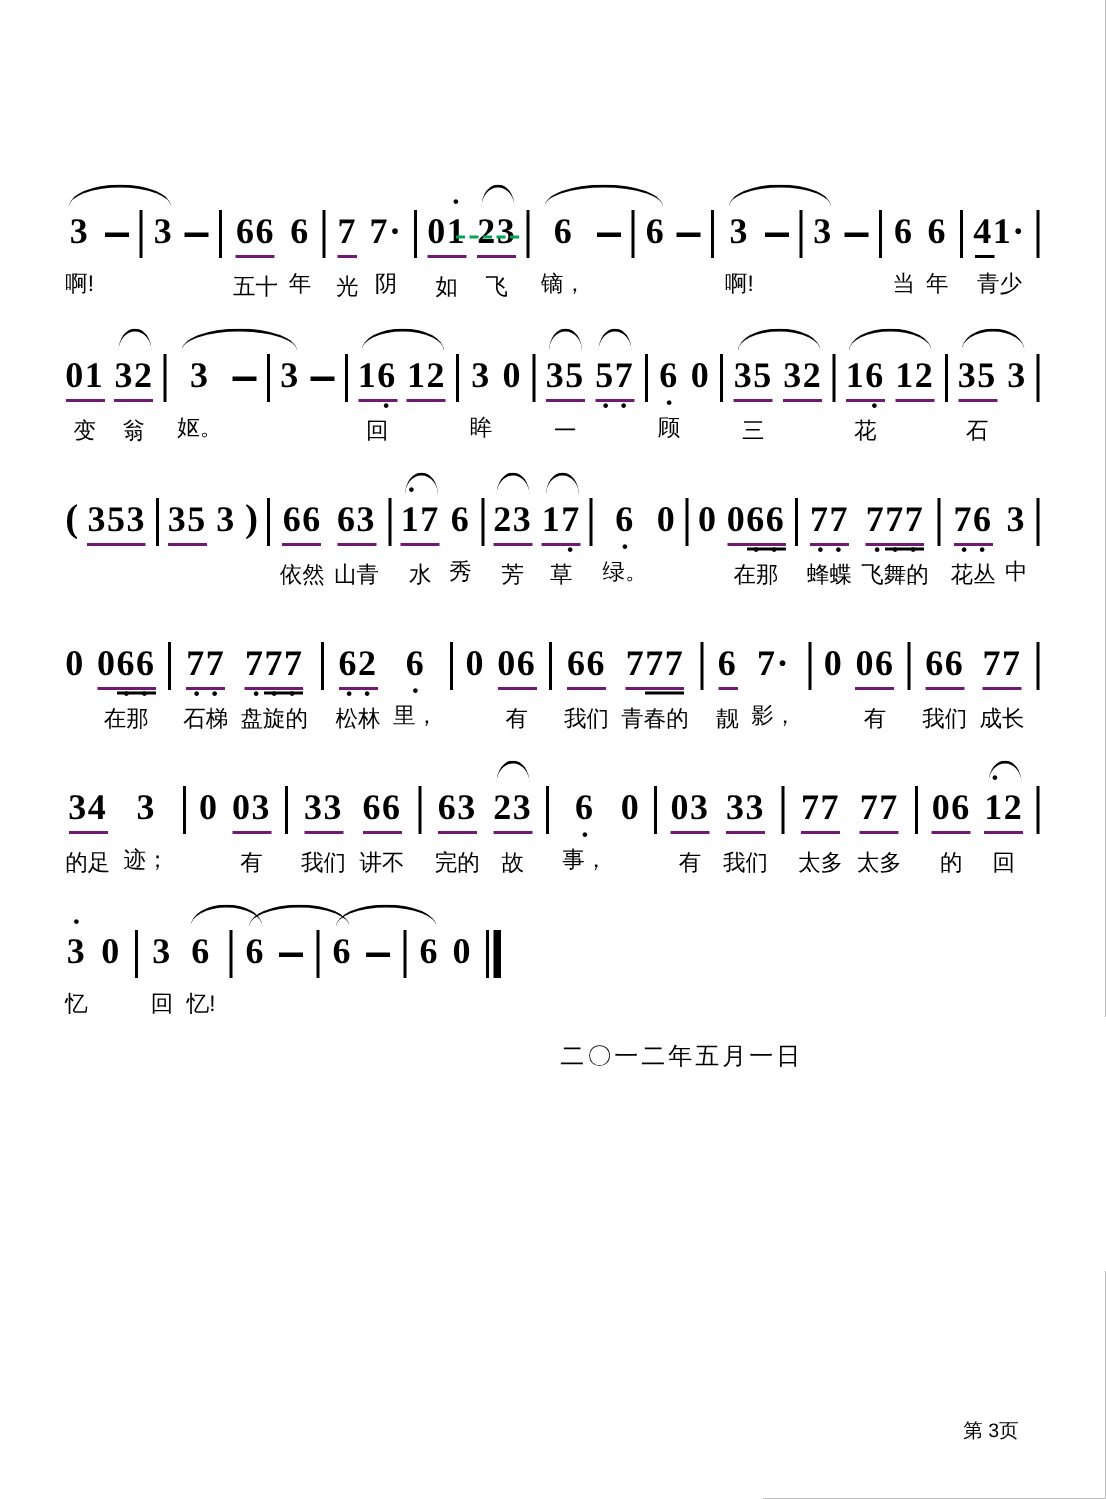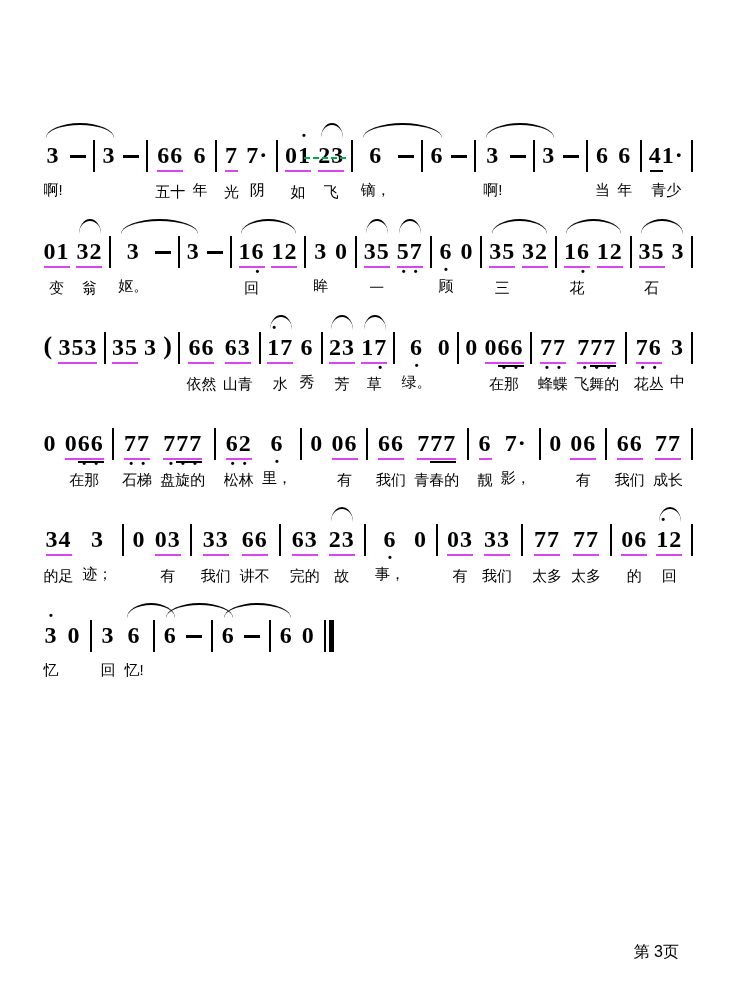--- a/index.html
+++ b/index.html
@@ -14,40 +14,40 @@
   .events{display:flex;justify-content:space-between;align-items:flex-start;padding-top:14px;}
   .line:nth-child(6) .events{justify-content:flex-start;gap:9px;}
   .ev{flex:0 0 auto;}
   .nev{display:flex;flex-direction:column;align-items:center;}
   .dotrow{height:8px;font-size:11px;line-height:7px;display:flex;justify-content:center;font-weight:bold;}
   .dotslot{display:inline-block;width:12px;text-align:center;}
   .note{
     position:relative;height:30px;line-height:30px;font-size:24px;font-weight:bold;
     font-family:"Liberation Serif","DejaVu Serif",serif;white-space:nowrap;letter-spacing:1px;
   }
-  .u1{border-bottom:2px solid #d946ef;}
+  .u1{border-bottom:2px solid #701a75;}
   .ul1::after{content:'';position:absolute;left:1px;bottom:-2px;width:13px;height:2px;background:#000;}
   .ur2::after{content:'';position:absolute;right:0;bottom:-5px;width:26px;height:2px;background:#000;}
   .greendash::before{
     content:'';position:absolute;left:-14px;right:-2px;top:58%;
     border-top:2px dashed var(--proof,#00a651);z-index:2;
   }
   .lyric{height:20px;margin-top:2px;font-size:15px;line-height:20px;white-space:nowrap;}
   .bar{width:2px;height:32px;background:#000;margin-top:8px;}
   .dash{width:16px;height:3px;background:#000;margin-top:23px;}
   .paren{height:30px;line-height:30px;font-size:26px;font-weight:bold;margin-top:7px;
          font-family:"Liberation Serif","DejaVu Serif",serif;}
   .finalbar{display:flex;gap:3px;margin-top:8px;height:32px;}
   .finalbar i{display:block;width:2px;background:#000;}
   .finalbar b{display:block;width:5px;background:#000;}
   .slur{position:absolute;top:5px;height:13px;border-top:2px solid #000;
         border-radius:50% 50% 0 0 / 100% 100% 0 0;}
   .date-row{width:650px;margin:6px auto 0;font-size:16px;}
   .date-row span{display:inline-block;margin-left:330px;letter-spacing:2px;}
-  .pagenum{position:absolute;right:58px;bottom:36px;font-size:16px;}
+  .pagenum{position:absolute;right:58px;bottom:36px;font-size:13px;}
 </style>
 </head>
 <body>
 
 <div class="page">
   <div class="score" id="score">
       <div class="line">
         <div class="events">
           <div class="ev nev">
             <div class="dotrow da"></div>
@@ -750,14 +750,17 @@
           <div class="ev finalbar">
             <i></i>
             <b></b>
           </div>
         </div>
         <div class="slur" style="left: 83px; width: 48px;"></div>
         <div class="slur" style="left: 122px; width: 67px;"></div>
         <div class="slur" style="left: 180px; width: 67px;"></div>
       </div>
     </div>
+  <div class="date-row">
+    <span>二〇一二年五月一日</span>
+  </div>
   <div class="pagenum">第 3页</div>
 </div>
 
 </body></html>

